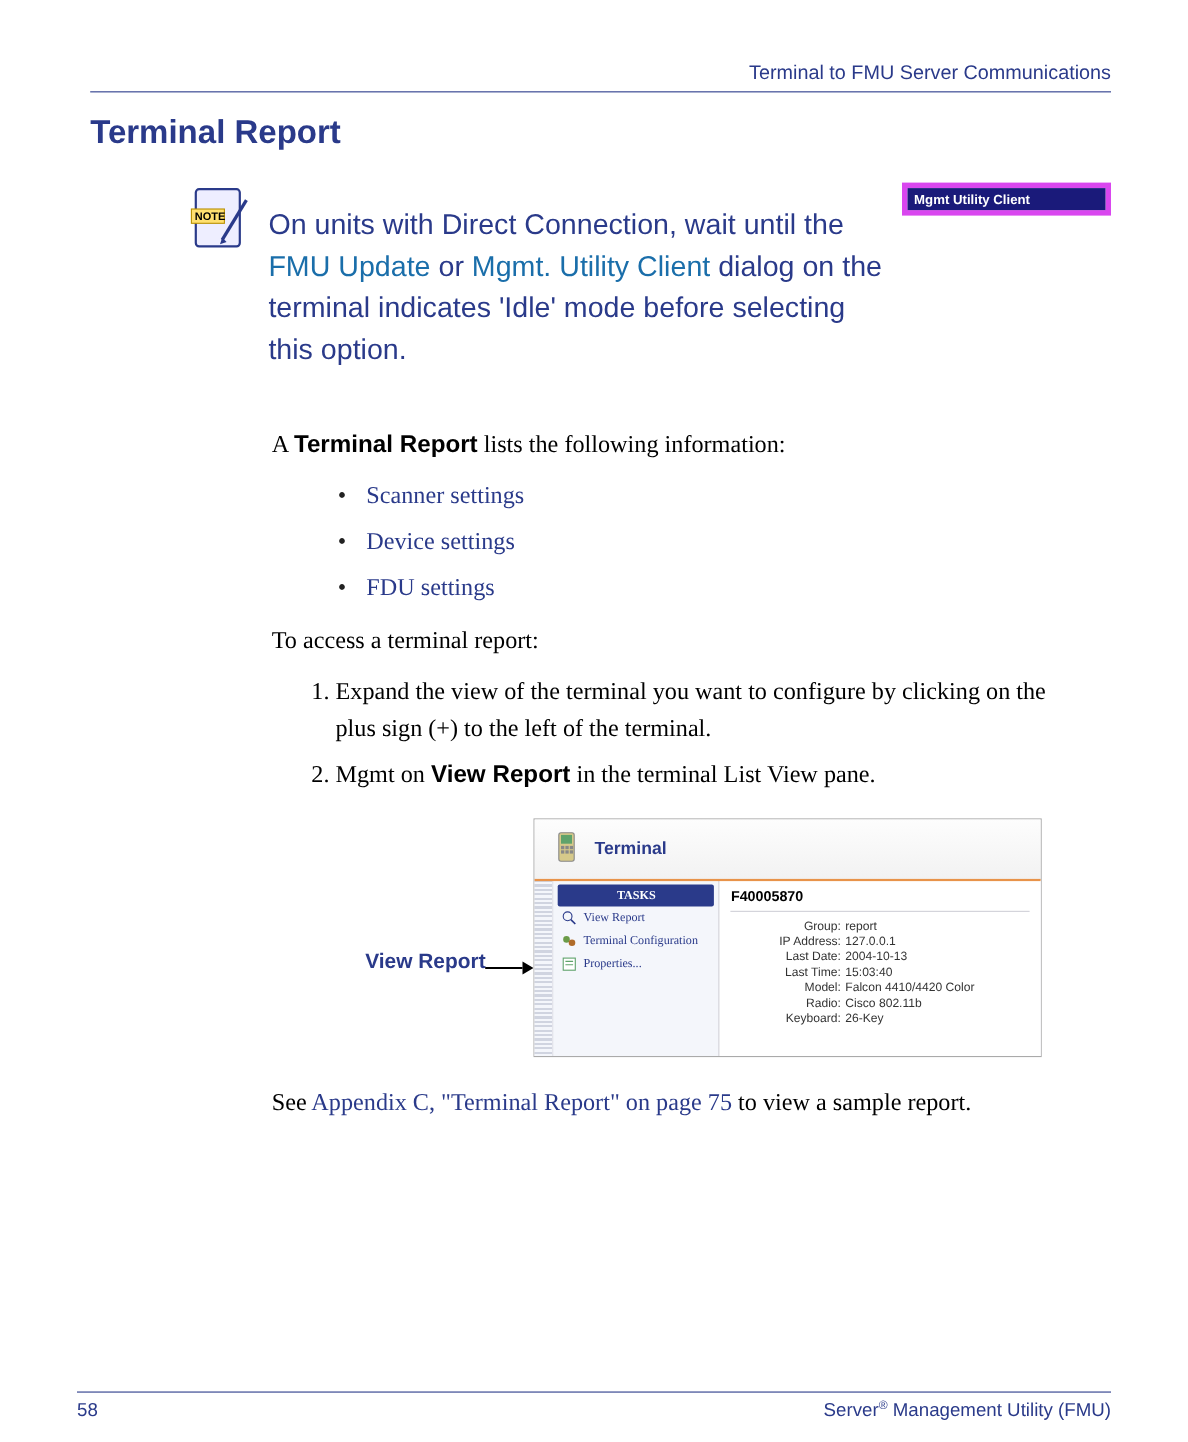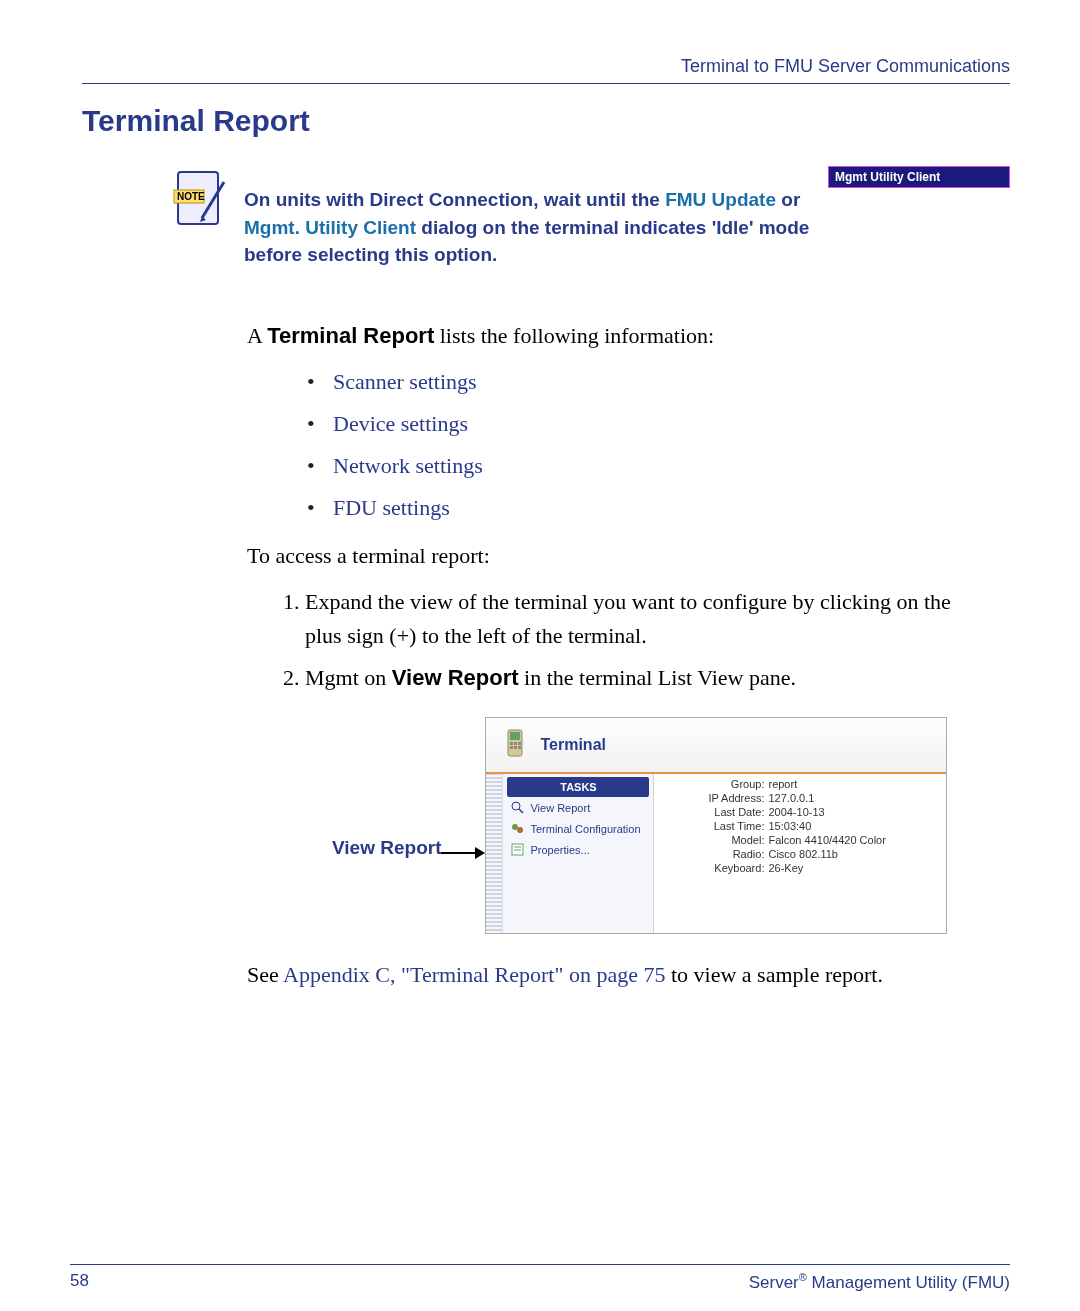--- a/index.html
+++ b/index.html
@@ -40,30 +40,30 @@
     gap: 14px;
     margin-left: 90px;
   }
   .note-icon {
     width: 58px;
     height: 70px;
     flex-shrink: 0;
   }
   .note-text {
     font-family: Arial, Helvetica, sans-serif;
-    font-weight: bold;
-    color: #2a3a8a;
-    font-size: 19px;
+    font-weight: normal;
+    color: #2a3a8a;
+    font-size: 26px;
     line-height: 1.45;
     flex: 1;
     padding-top: 20px;
   }
   .note-link { color: #1a6eaa; }
   .mgmt-box {
-    border: 1px solid #d946ef;
+    border: 5px solid #d946ef;
     width: 180px;
     flex-shrink: 0;
     background: #d6d6d6;
     font-family: Verdana, Arial, sans-serif;
   }
   .mgmt-title {
     background: #1a1a7a;
     color: #fff;
     font-weight: bold;
     font-size: 12px;
@@ -163,21 +163,21 @@
   .tp-body {
     display: flex;
     background: #f4f6fb;
     min-height: 160px;
   }
   .sidebar-stripes {
     width: 16px;
     background: repeating-linear-gradient(#d0d4e0 0 2px, #f4f6fb 2px 4px);
     border-right: 1px solid #e0e0e8;
   }
-  .tasks-col { width: 150px; padding: 4px 0; }
+  .tasks-col { width: 150px; padding: 4px 0; font-family: Liberation Serif, serif; }
   .tasks-header {
     background: #2a3a8a;
     color: #fff;
     font-weight: bold;
     font-size: 11px;
     text-align: center;
     padding: 4px 0;
     margin: 0 4px;
     border-radius: 2px;
   }
@@ -258,21 +258,20 @@
     </div>
   </div>
 
   <div class="body-text">
     <p>
       <span>A </span><span class="bold-sans">Terminal Report</span><span> lists the following information:</span>
     </p>
     <ul class="bullets">
       <li>Scanner settings</li>
       <li>Device settings</li>
-      <li>Network settings</li>
       <li>FDU settings</li>
     </ul>
     <p>To access a terminal report:</p>
     <ol class="steps">
       <li>Expand the view of the terminal you want to configure by clicking on the plus sign (+) to the left of the terminal.</li>
       <li>
         <span>Mgmt on </span><span class="bold-sans">View Report</span><span> in the terminal List View pane.</span>
       </li>
     </ol>
   </div>
@@ -318,20 +317,21 @@
           <div class="task-item">
             <svg class="task-icon" viewBox="0 0 13 13">
                 <rect x="1" y="1" width="11" height="11" fill="#fff" stroke="#5fa36b"></rect>
                 <line x1="3" y1="4" x2="10" y2="4" stroke="#5fa36b"></line>
                 <line x1="3" y1="7" x2="10" y2="7" stroke="#5fa36b"></line>
               </svg>
             <span>Properties...</span>
           </div>
         </div>
         <div class="details-col">
+          <div class="details-title">F40005870</div>
           <div class="details-table">
             <div>
                 <span class="lbl">Group:</span>
                 <span>report</span>
               </div>
             <div>
                 <span class="lbl">IP Address:</span>
                 <span>127.0.0.1</span>
               </div>
             <div>

